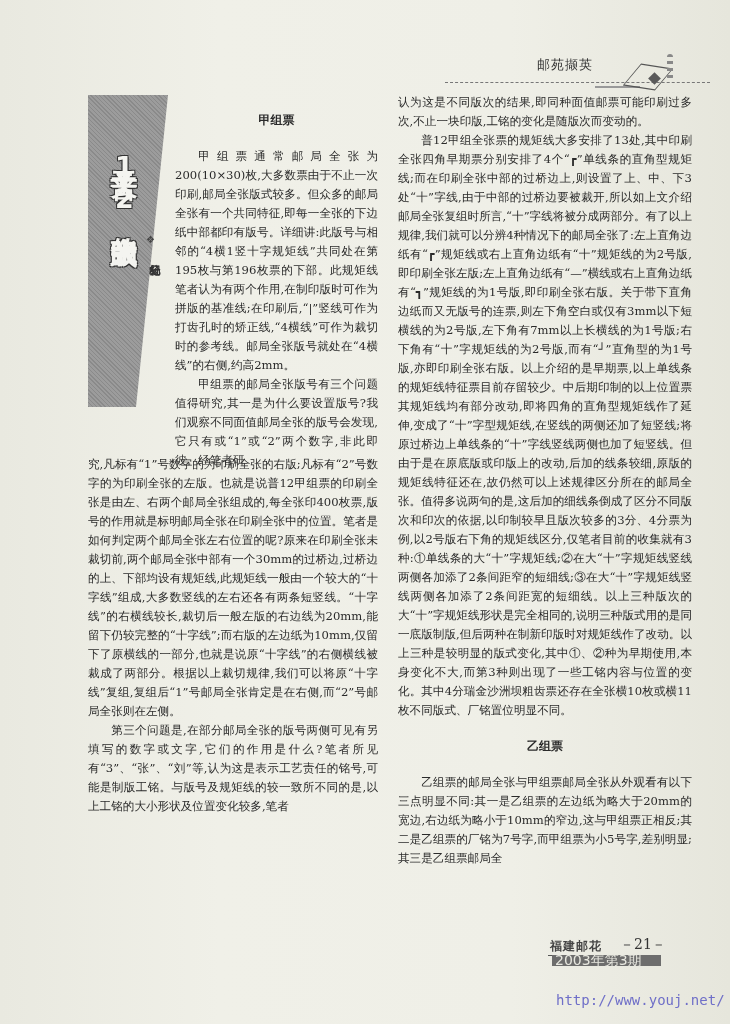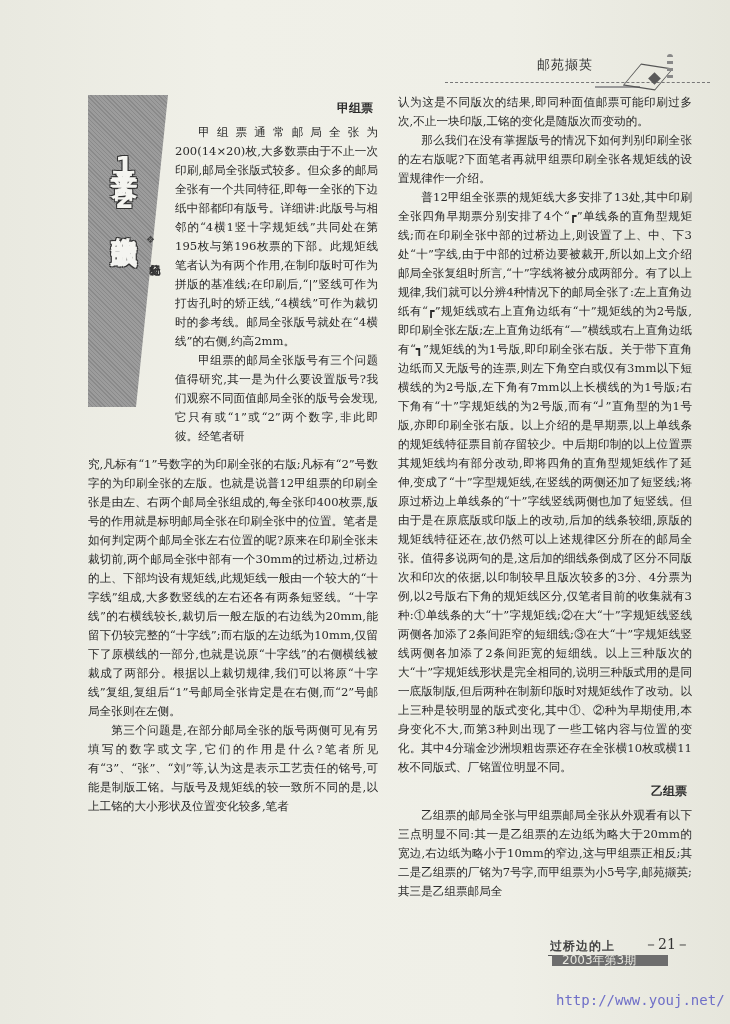--- a/index.html
+++ b/index.html
@@ -28,30 +28,30 @@
     font-family: "DejaVu Sans", sans-serif; font-weight: bold; font-size: 27px; line-height: 30px;
     color: #f4f4f0; text-align: center; writing-mode: vertical-rl; text-orientation: upright; letter-spacing: 1px;
     text-shadow: 1px 1px 0 #333, -1px -1px 0 #333, 1px -1px 0 #333, -1px 1px 0 #333; }
   .author-mark { position: absolute; left: 146px; top: 234px; font-size: 10px; color: #444; }
   .author { position: absolute; left: 147px; top: 255px; width: 14px; font-size: 11px; line-height: 14px; font-weight: bold; color: #333; writing-mode: vertical-rl; text-orientation: upright; font-family: "DejaVu Sans", sans-serif; }
 
   
   .col { position: absolute; font-size: 11.6px; line-height: 19px; text-align: justify; text-justify: inter-character; }
   .col p { margin: 0; text-indent: 2em; }
   .col p.noindent { text-indent: 0; }
-  .col h3 { margin: 5px; font-size: 12px; font-weight: bold; text-align: right; line-height: 19px; font-family: "DejaVu Sans", sans-serif; }
+  .col h3 { margin: 17px; font-size: 12px; font-weight: bold; text-align: center; line-height: 19px; font-family: "DejaVu Sans", sans-serif; }
   .col-left-narrow { left: 175px; top: 94px; width: 203px; }
   .col-left-wide { left: 88px; top: 455px; width: 290px; }
   .col-right { left: 398px; top: 93px; width: 294px; }
 
   
   .footer { position: absolute; left: 540px; top: 938px; width: 160px; height: 40px; }
   .footer .mag { position: absolute; left: 8px; top: 0; font-size: 12px; font-weight: bold; color: #444; letter-spacing: 1px; font-family: "DejaVu Sans", sans-serif; border-bottom: 1px solid #555; padding: 0 2px; }
-  .footer .pageno { position: absolute; left: 104px; top: -2px; font-size: 14px; color: #333; }
-  .footer .issue { position: absolute; left: 12px; top: 17px; width: 106px; height: 11px; background: #6d6d6d; color: #e8e8e0; font-size: 12px; line-height: 11px; padding-left: 10px; font-family: "DejaVu Sans", sans-serif; }
+  .footer .pageno { position: absolute; left: 80px; top: -2px; font-size: 14px; color: #333; }
+  .footer .issue { position: absolute; left: 12px; top: 17px; width: 106px; height: 11px; background: #6d6d6d; color: #e8e8e0; font-size: 14px; line-height: 11px; padding-left: 3px; font-family: "DejaVu Sans", sans-serif; }
   .watermark { position: absolute; left: 556px; top: 992px; font-family: "DejaVu Sans Mono", monospace; font-size: 14px; color: #6f6fc8; text-align: center; }
 </style>
 </head>
 <body>
 
 <div class="page">
 
   <div class="header">
     <span class="section-name">邮苑撷英</span>
     <div class="rule"></div>
@@ -61,37 +61,36 @@
     <div class="dots"></div>
   </div>
 
   <div class="banner"></div>
   <div class="banner-title">关于普12的全张版式</div>
   <div class="author-mark">❖</div>
   <div class="author">杨纪分</div>
 
   <div class="col col-left-narrow">
     <h3>甲组票</h3>
-    <p>甲组票通常邮局全张为200(14×20)枚,大多数票由于不止一次印刷,邮局全张版式较多。但众多的邮局全张有一个共同特征,即每一全张的下边纸中部都印有版号。详细讲:此版号与相邻的“4横1竖十字规矩线”共同处在第195枚与第196枚票的下部。此规矩线笔者认为有两个作用,在制印版时可作为拼版的基准线;在印刷后,“|”竖线可作为打齿孔时的矫正线,“4横线”可作为裁切时的参考线。邮局全张版号就处在“4横线”的右侧,约高2mm。</p>
+    <p>甲组票通常邮局全张为200(10×30)枚,大多数票由于不止一次印刷,邮局全张版式较多。但众多的邮局全张有一个共同特征,即每一全张的下边纸中部都印有版号。详细讲:此版号与相邻的“4横1竖十字规矩线”共同处在第195枚与第196枚票的下部。此规矩线笔者认为有两个作用,在制印版时可作为拼版的基准线;在印刷后,“|”竖线可作为打齿孔时的矫正线,“4横线”可作为裁切时的参考线。邮局全张版号就处在“4横线”的右侧,约高2mm。</p>
     <p>甲组票的邮局全张版号有三个问题值得研究,其一是为什么要设置版号?我们观察不同面值邮局全张的版号会发现,它只有或“1”或“2”两个数字,非此即彼。经笔者研</p>
   </div>
 
   <div class="col col-left-wide">
     <p class="noindent">究,凡标有“1”号数字的为印刷全张的右版;凡标有“2”号数字的为印刷全张的左版。也就是说普12甲组票的印刷全张是由左、右两个邮局全张组成的,每全张印400枚票,版号的作用就是标明邮局全张在印刷全张中的位置。笔者是如何判定两个邮局全张左右位置的呢?原来在印刷全张未裁切前,两个邮局全张中部有一个30mm的过桥边,过桥边的上、下部均设有规矩线,此规矩线一般由一个较大的“十字线”组成,大多数竖线的左右还各有两条短竖线。“十字线”的右横线较长,裁切后一般左版的右边线为20mm,能留下仍较完整的“十字线”;而右版的左边纸为10mm,仅留下了原横线的一部分,也就是说原“十字线”的右侧横线被裁成了两部分。根据以上裁切规律,我们可以将原“十字线”复组,复组后“1”号邮局全张肯定是在右侧,而“2”号邮局全张则在左侧。</p>
     <p>第三个问题是,在部分邮局全张的版号两侧可见有另填写的数字或文字,它们的作用是什么?笔者所见有“3”、“张”、“刘”等,认为这是表示工艺责任的铭号,可能是制版工铭。与版号及规矩线的较一致所不同的是,以上工铭的大小形状及位置变化较多,笔者</p>
   </div>
 
   <div class="col col-right">
     <p class="noindent">认为这是不同版次的结果,即同种面值邮票可能印刷过多次,不止一块印版,工铭的变化是随版次而变动的。</p>
-    <p>那么我们在没有掌握版号的情况下如何判别印刷全张的左右版呢?下面笔者再就甲组票印刷全张各规矩线的设置规律作一介绍。</p>
     <p>普12甲组全张票的规矩线大多安排了13处,其中印刷全张四角早期票分别安排了4个“┏”单线条的直角型规矩线;而在印刷全张中部的过桥边上,则设置了上、中、下3处“十”字线,由于中部的过桥边要被裁开,所以如上文介绍邮局全张复组时所言,“十”字线将被分成两部分。有了以上规律,我们就可以分辨4种情况下的邮局全张了:左上直角边纸有“┏”规矩线或右上直角边纸有“十”规矩线的为2号版,即印刷全张左版;左上直角边纸有“—”横线或右上直角边纸有“┓”规矩线的为1号版,即印刷全张右版。关于带下直角边纸而又无版号的连票,则左下角空白或仅有3mm以下短横线的为2号版,左下角有7mm以上长横线的为1号版;右下角有“十”字规矩线的为2号版,而有“┘”直角型的为1号版,亦即印刷全张右版。以上介绍的是早期票,以上单线条的规矩线特征票目前存留较少。中后期印制的以上位置票其规矩线均有部分改动,即将四角的直角型规矩线作了延伸,变成了“十”字型规矩线,在竖线的两侧还加了短竖线;将原过桥边上单线条的“十”字线竖线两侧也加了短竖线。但由于是在原底版或印版上的改动,后加的线条较细,原版的规矩线特征还在,故仍然可以上述规律区分所在的邮局全张。值得多说两句的是,这后加的细线条倒成了区分不同版次和印次的依据,以印制较早且版次较多的3分、4分票为例,以2号版右下角的规矩线区分,仅笔者目前的收集就有3种:①单线条的大“十”字规矩线;②在大“十”字规矩线竖线两侧各加添了2条间距窄的短细线;③在大“十”字规矩线竖线两侧各加添了2条间距宽的短细线。以上三种版次的大“十”字规矩线形状是完全相同的,说明三种版式用的是同一底版制版,但后两种在制新印版时对规矩线作了改动。以上三种是较明显的版式变化,其中①、②种为早期使用,本身变化不大,而第3种则出现了一些工铭内容与位置的变化。其中4分瑞金沙洲坝粗齿票还存在全张横10枚或横11枚不同版式、厂铭置位明显不同。</p>
     <h3>乙组票</h3>
-    <p>乙组票的邮局全张与甲组票邮局全张从外观看有以下三点明显不同:其一是乙组票的左边纸为略大于20mm的宽边,右边纸为略小于10mm的窄边,这与甲组票正相反;其二是乙组票的厂铭为7号字,而甲组票为小5号字,邮苑撷英;其三是乙组票邮局全</p>
+    <p>乙组票的邮局全张与甲组票邮局全张从外观看有以下三点明显不同:其一是乙组票的左边纸为略大于20mm的宽边,右边纸为略小于10mm的窄边,这与甲组票正相反;其二是乙组票的厂铭为7号字,而甲组票为小5号字,差别明显;其三是乙组票邮局全</p>
   </div>
 
   <div class="footer">
-    <span class="mag">过桥边的上</span>
+    <span class="mag">福建邮花</span>
     <span class="pageno">－21－</span>
     <div class="issue">2003年第3期</div>
   </div>
 
   <div class="watermark">http://www.youj.net/</div>
 </div>
 
 </body></html>

